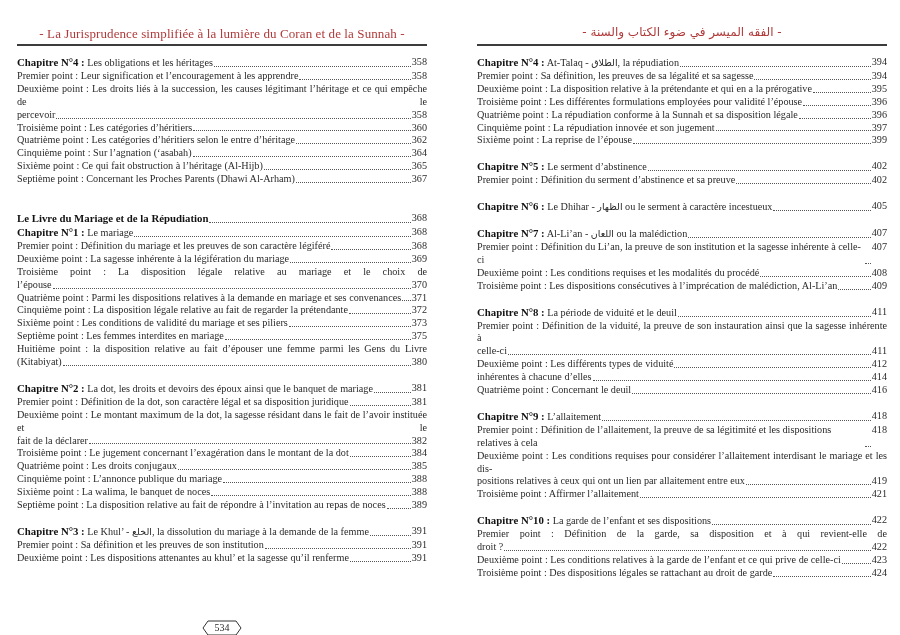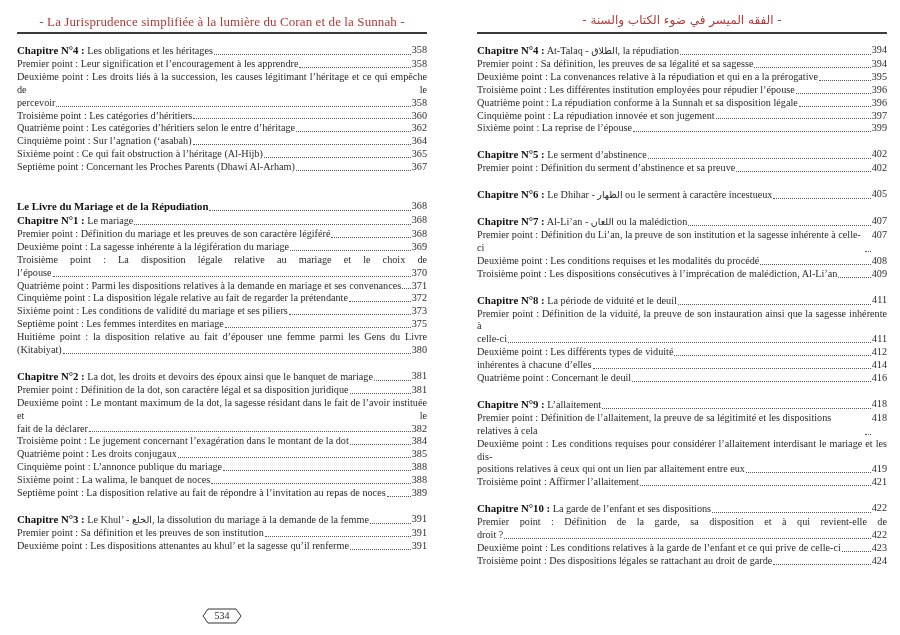--- a/index.html
+++ b/index.html
@@ -1,18 +1,18 @@
 <!DOCTYPE html>
 <html><head>
 <meta charset="utf-8">
 <style>
   html, body { margin: 0; padding: 0; background: #ffffff; }
   body { width: 900px; height: 635px; position: relative; overflow: hidden;
          font-family: "Liberation Serif", "DejaVu Serif", serif; color: #2a2a2a; }
-  .page { position: absolute; top: 0; width: 410px; height: 493px; }
+  .page { position: absolute; top: 12px; width: 410px; height: 493px; }
   .page.left { left: 17px; }
   .page.right { left: 477px; }
   .running-head { position: absolute; top: 14px; left: 0; right: 0; text-align: center;
                   color: #b03a3a; font-size: 13px; letter-spacing: 0.1px; }
   .running-head.ar { direction: rtl; font-family: "DejaVu Sans", sans-serif; font-size: 12px; top: 13px; }
   .rule { position: absolute; top: 32px; left: 0; right: 0; height: 2px; background: #3c3c3c; }
   .toc { position: absolute; top: 44px; left: 0; right: 0; font-size: 10.2px; line-height: 12.9px; }
   .entry { display: flex; }
   .entry .txt { flex: 0 1 auto; }
   .entry .dots { flex: 1 1 auto; border-bottom: 1px dotted #555; margin: 0 1px 3px 1px; min-width: 6px; }
@@ -221,26 +221,26 @@
           <span class="txt"><span class="chap-label">Chapitre N°4 :</span><span> At-Talaq - </span><span class="arabic">الطلاق</span><span>, la répudiation</span></span>
           <span class="dots"></span>
           <span class="pg">394</span>
         </div>
         <div class="entry">
           <span class="txt"><span>Premier point : Sa définition, les preuves de sa légalité et sa sagesse</span></span>
           <span class="dots"></span>
           <span class="pg">394</span>
         </div>
         <div class="entry">
-          <span class="txt"><span>Deuxième point : La convenances relative à la répudiation et qui en a la prérogative</span></span>
+          <span class="txt"><span>Deuxième point : La disposition relative à la prétendante et qui en a la prérogative</span></span>
           <span class="dots"></span>
           <span class="pg">395</span>
         </div>
         <div class="entry">
-          <span class="txt"><span>Troisième point : Les différentes institution employées pour répudier l’épouse</span></span>
+          <span class="txt"><span>Troisième point : Les différentes formulations employées pour validité l’épouse</span></span>
           <span class="dots"></span>
           <span class="pg">396</span>
         </div>
         <div class="entry">
           <span class="txt"><span>Quatrième point : La répudiation conforme à la Sunnah et sa disposition légale</span></span>
           <span class="dots"></span>
           <span class="pg">396</span>
         </div>
         <div class="entry">
           <span class="txt"><span>Cinquième point : La répudiation innovée et son jugement</span></span>

